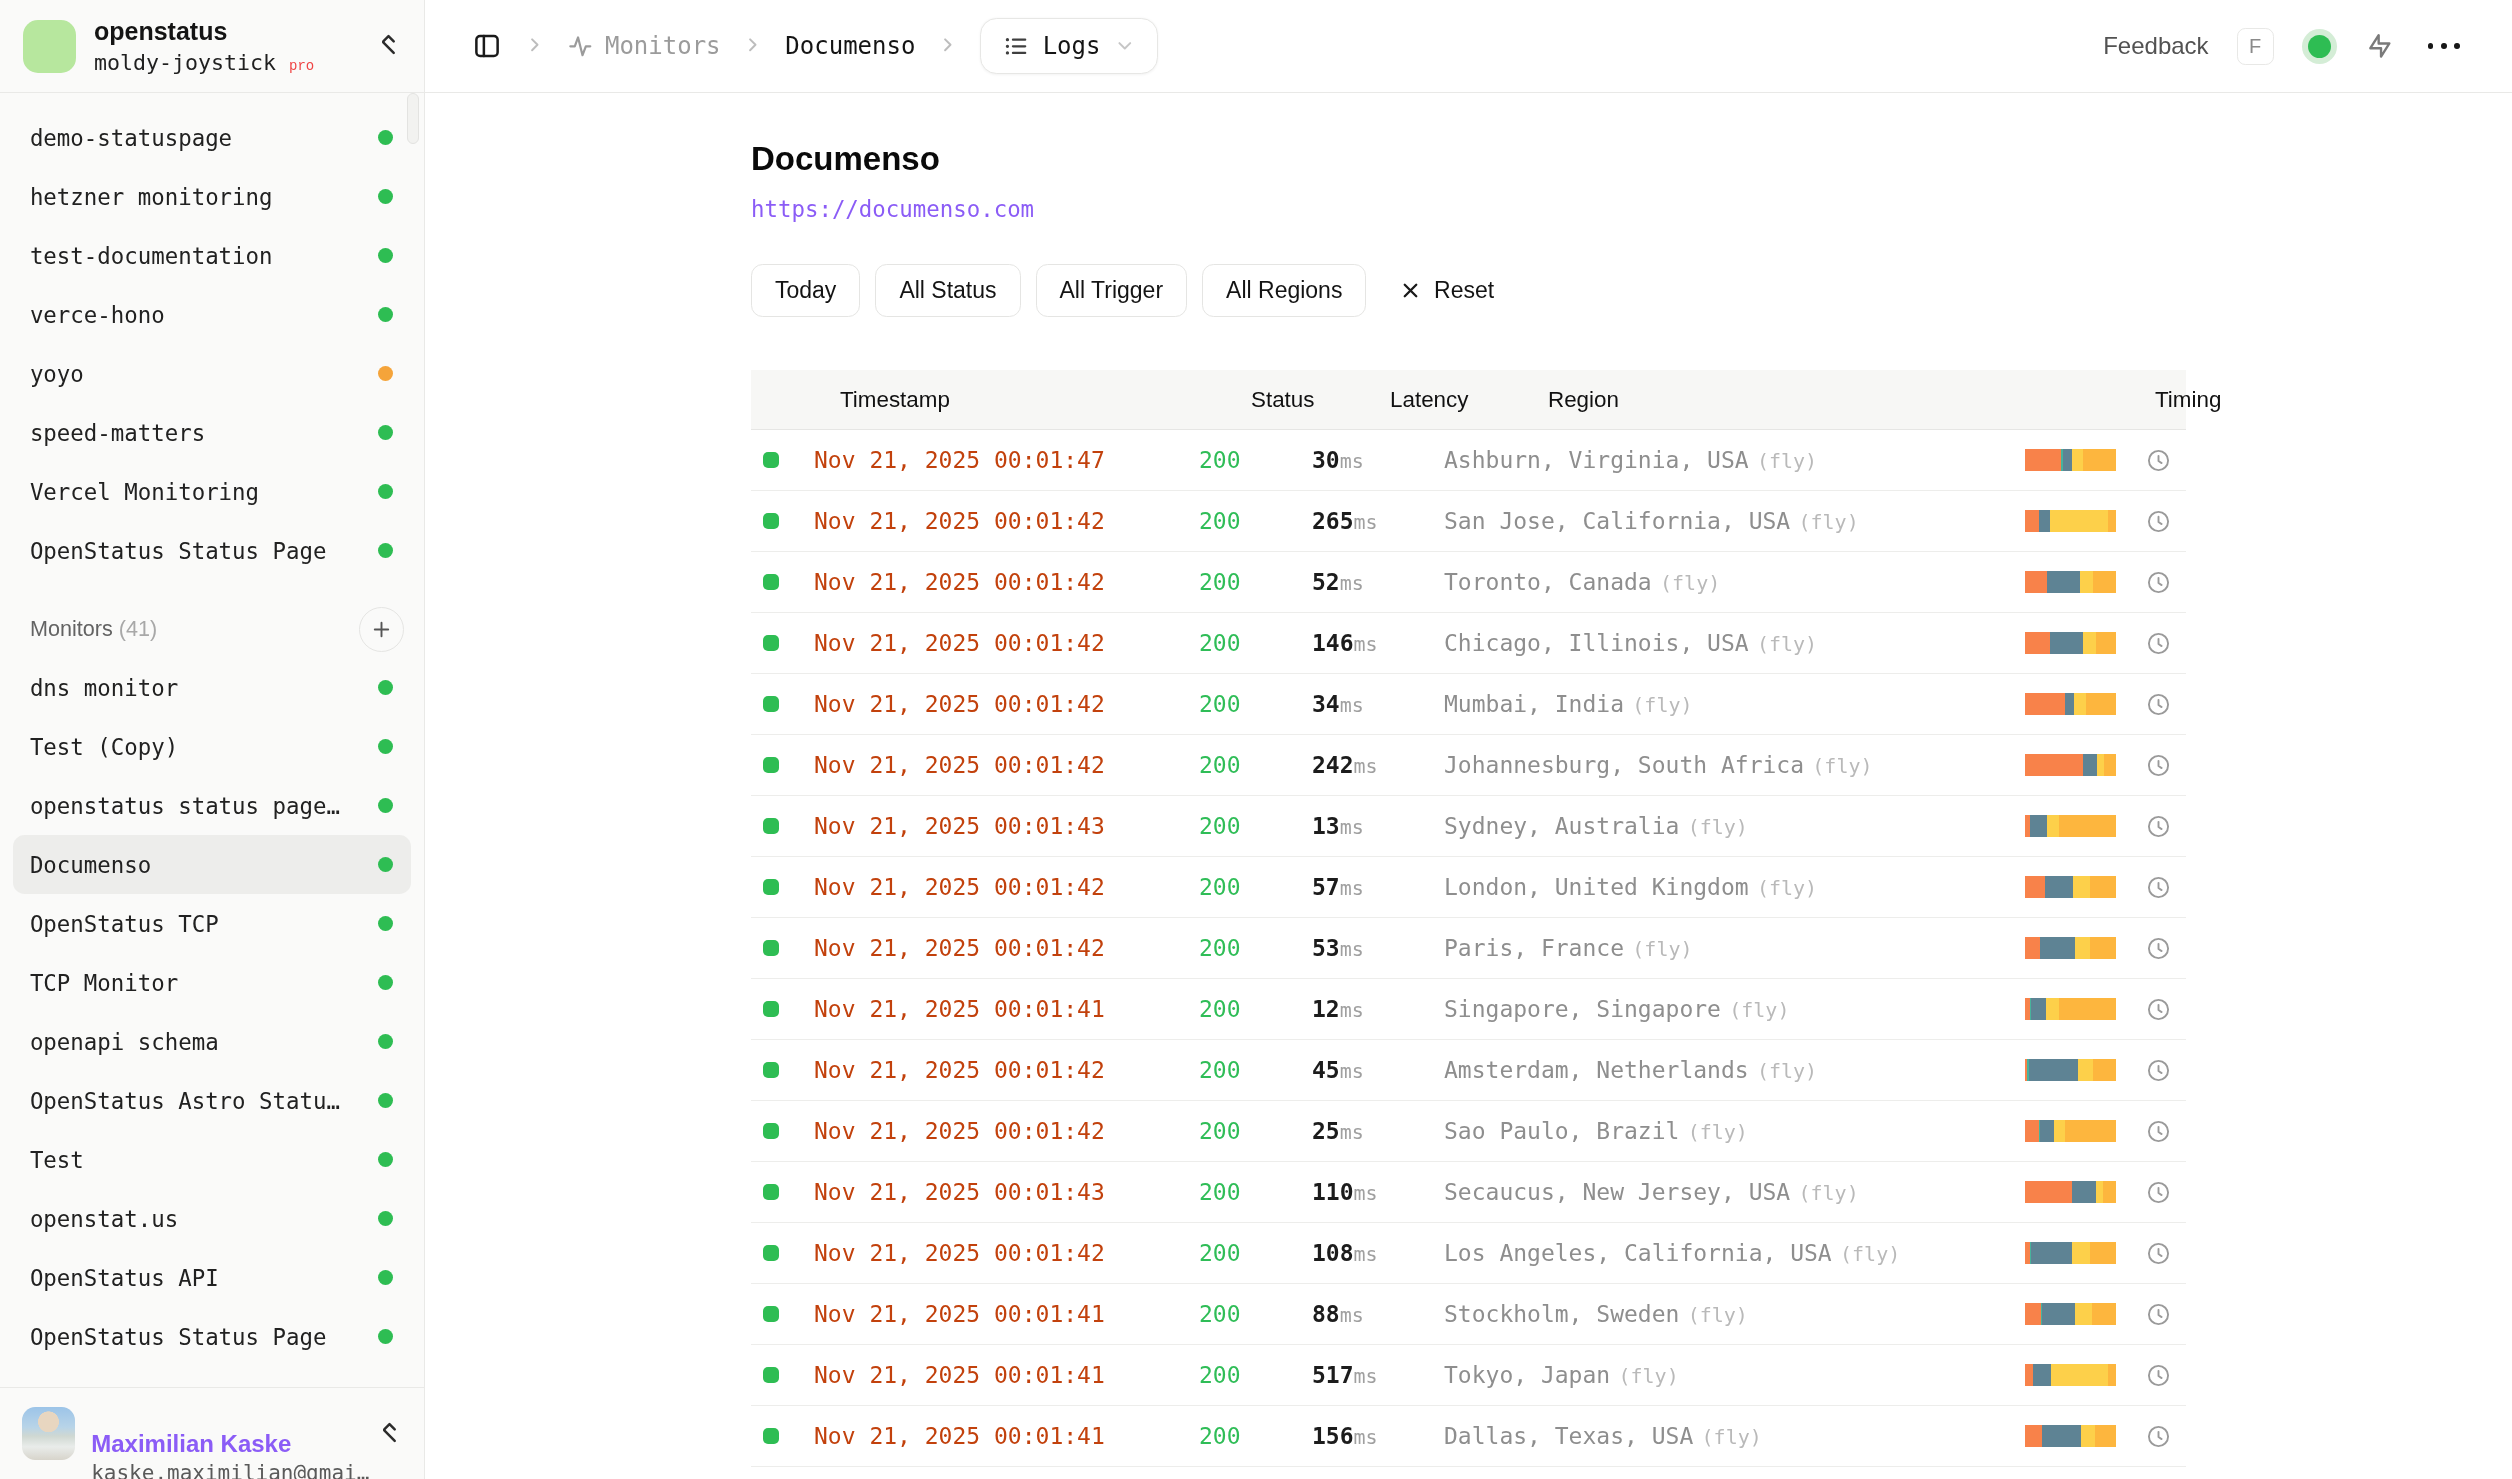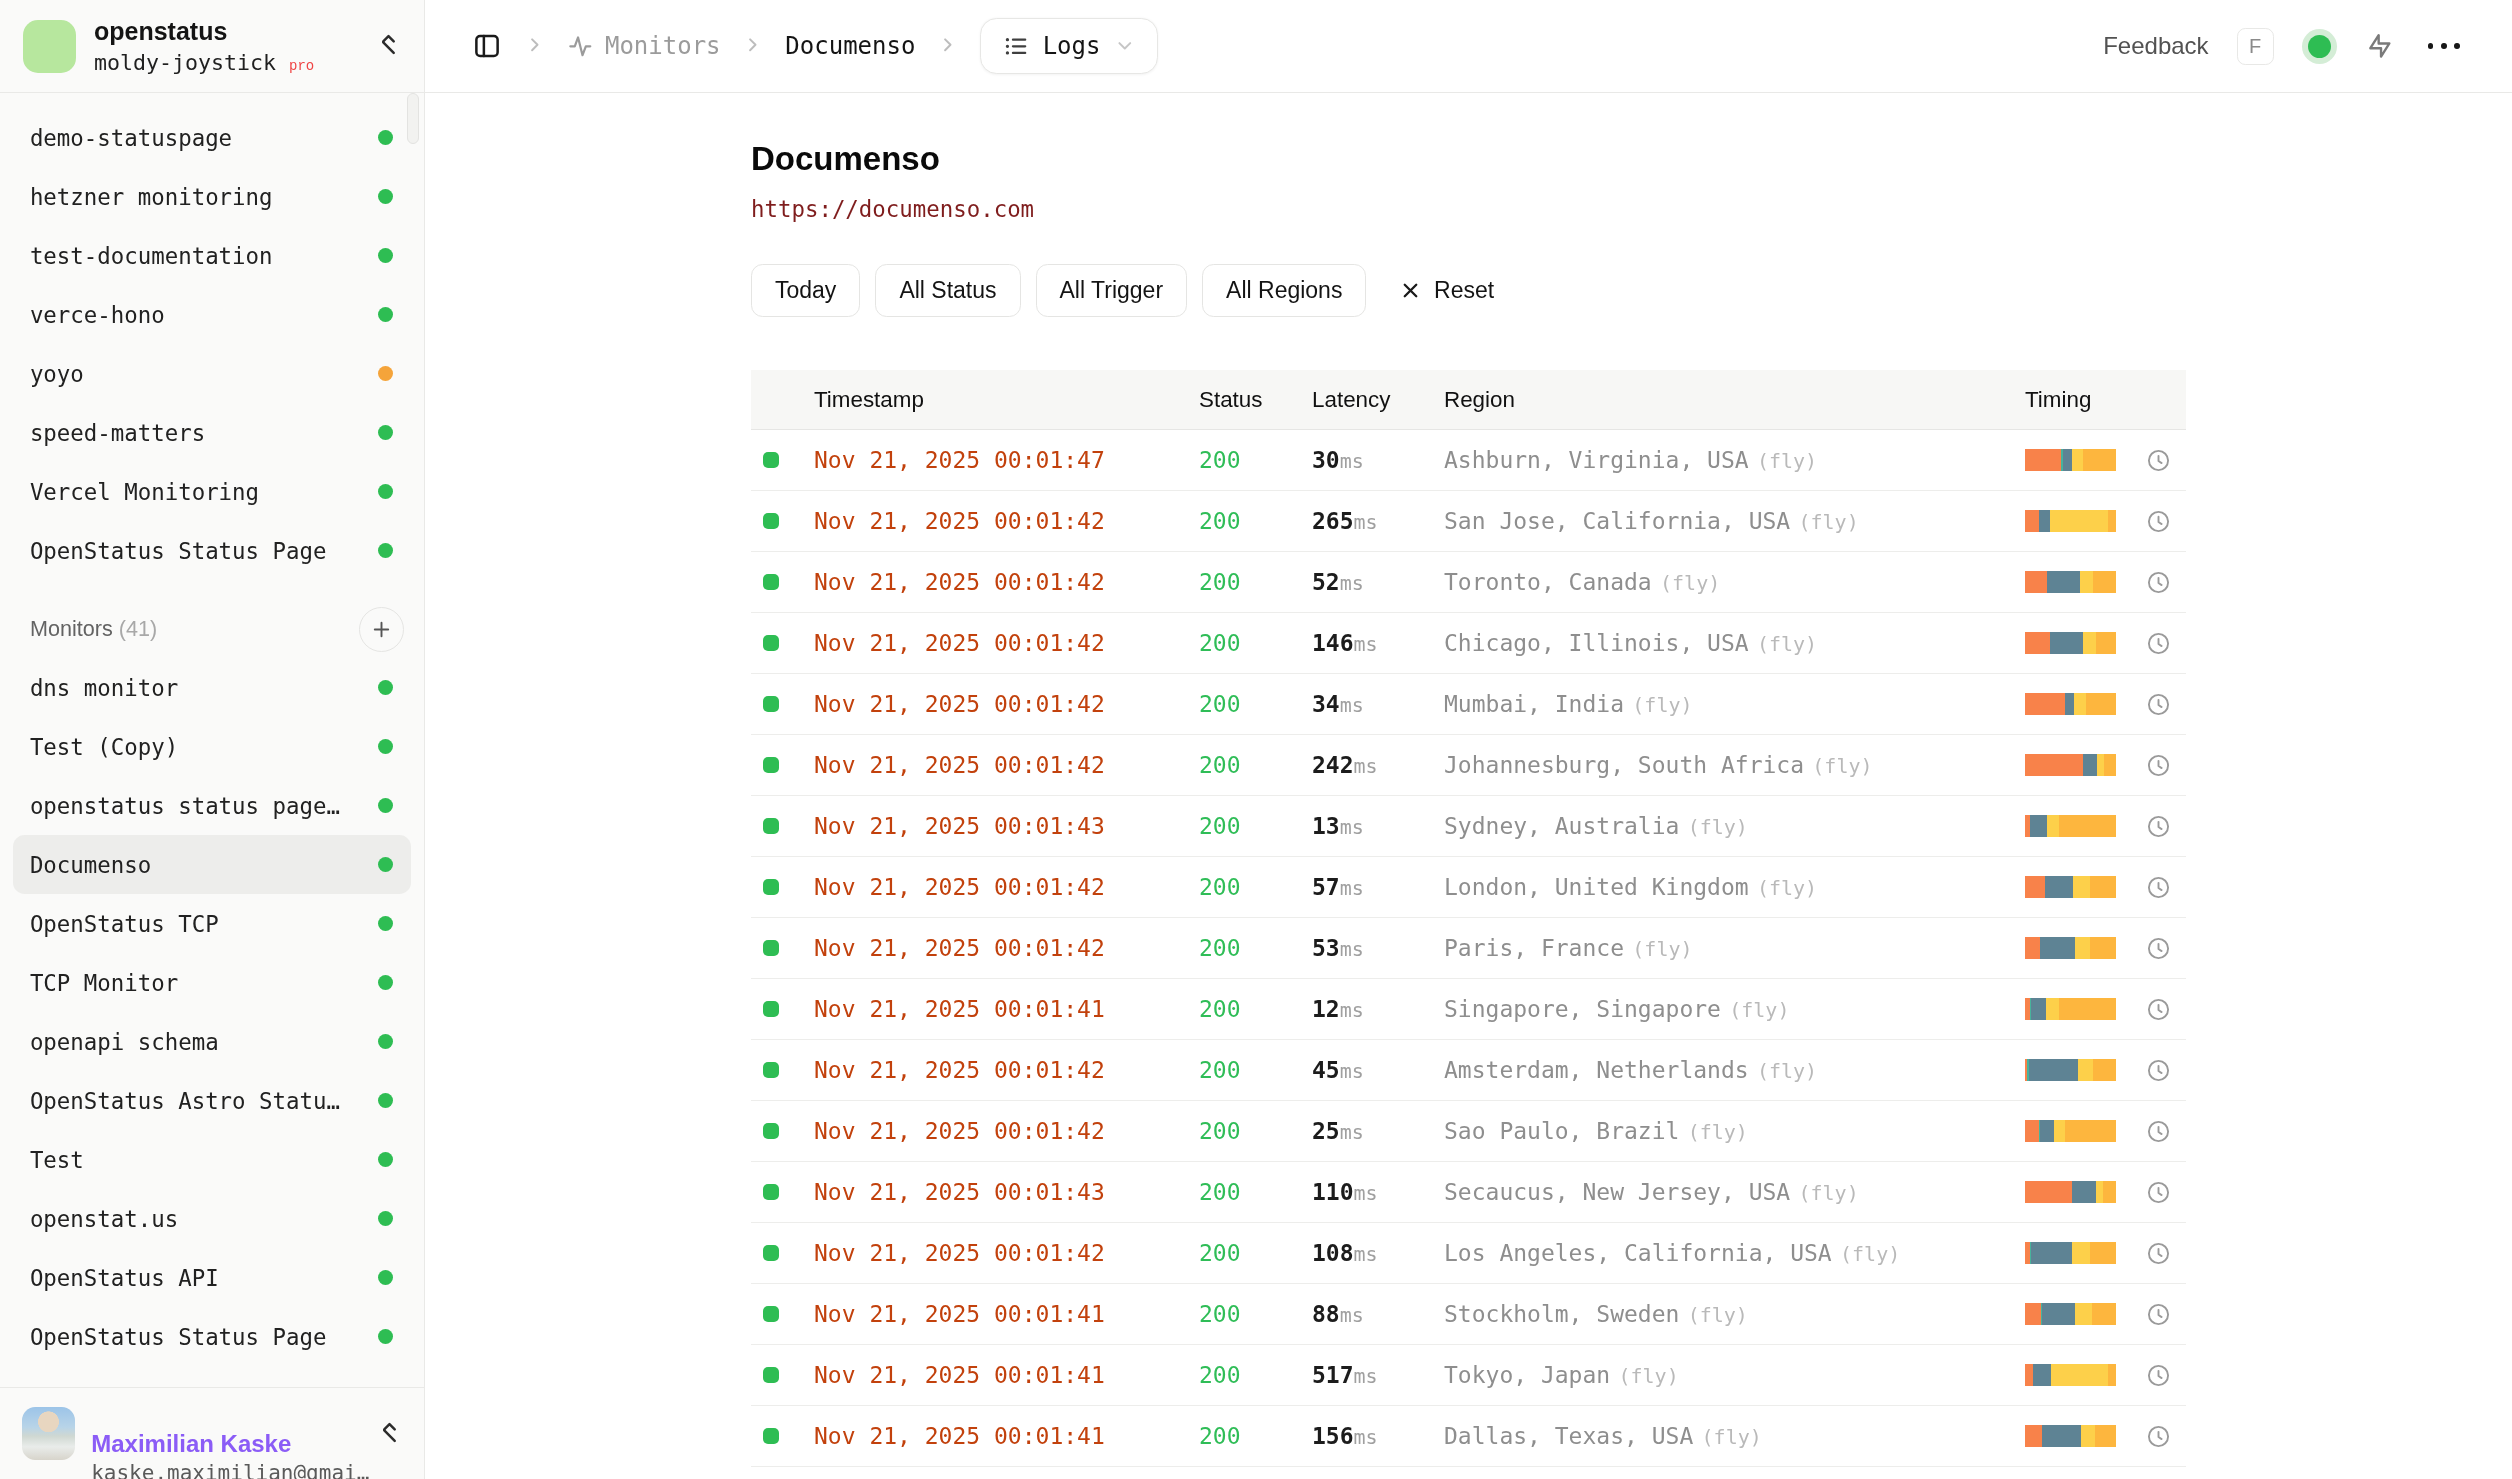--- a/index.html
+++ b/index.html
@@ -69,33 +69,33 @@
     display:flex; align-items:center; justify-content:center; font-size:20px; color:#8a8a8a; background:#fff; }
   .status-orb { width:35px; height:35px; border-radius:50%; background:#d4edd6;
     display:flex; align-items:center; justify-content:center; cursor:pointer; }
   .status-orb .core { width:23px; height:23px; border-radius:50%; background:#2ebd53; }
   .dots-menu { display:flex; gap:7.5px; cursor:pointer; padding:5px; }
   .dots-menu i { width:5.8px; height:5.8px; border-radius:50%; background:#171717; }
 
   .content { flex:1; overflow:hidden; }
   .content-inner { width:1435px; margin:0 auto; padding-top:47px; }
   .page-title { font-size:33px; font-weight:700; color:#0a0a0a; }
-  .page-url { margin-top:18px; font-size:22.4px; color:#7f1d1d; font-family:"DejaVu Sans Mono", monospace; }
+  .page-url { margin-top:18px; font-size:22.4px; color:#8b5cf6; font-family:"DejaVu Sans Mono", monospace; }
 
   .filters { margin-top:42px; display:flex; align-items:center; gap:15px; }
   .filter-btn { height:53px; padding:0 23px; border:0.8px solid #e5e5e3; border-radius:11.6px;
     background:#fff; font-family:"Liberation Sans", sans-serif; font-size:23px; font-weight:500;
     color:#141414; cursor:pointer; }
   .reset-btn { display:flex; align-items:center; gap:11.6px; height:53px; padding:0 18px;
     border:none; background:transparent; font-size:23px; font-weight:500; color:#141414; cursor:pointer; }
 
   
   .log-table { margin-top:53px; width:1435px; }
   .t-head { display:flex; align-items:center; height:60px; background:#f7f7f5;
-    border-bottom:0.8px solid #e6e6e4; }
+    border-bottom:0.8px solid #e6e6e4;gap:26px; }
   .t-head .th { font-size:22.4px; font-weight:500; color:#111; }
   .t-row { display:flex; align-items:center; height:61px; border-bottom:0.8px solid #ededeb; cursor:pointer; }
   .c-ind { width:63px; flex:none; display:flex; align-items:center; padding-left:11.6px; }
   .c-ts  { width:385px; flex:none; }
   .c-st  { width:113px; flex:none; }
   .c-lat { width:132px; flex:none; }
   .c-reg { width:581px; flex:none; white-space:nowrap; overflow:hidden; }
   .c-tim { width:160px; flex:none; display:flex; align-items:center; }
   .ok-square { width:16.6px; height:16.6px; border-radius:5px; background:#2ebd53; }
   .ts-text { font-family:"DejaVu Sans Mono", monospace; font-size:23px; font-weight:500; color:#c2410c; }

